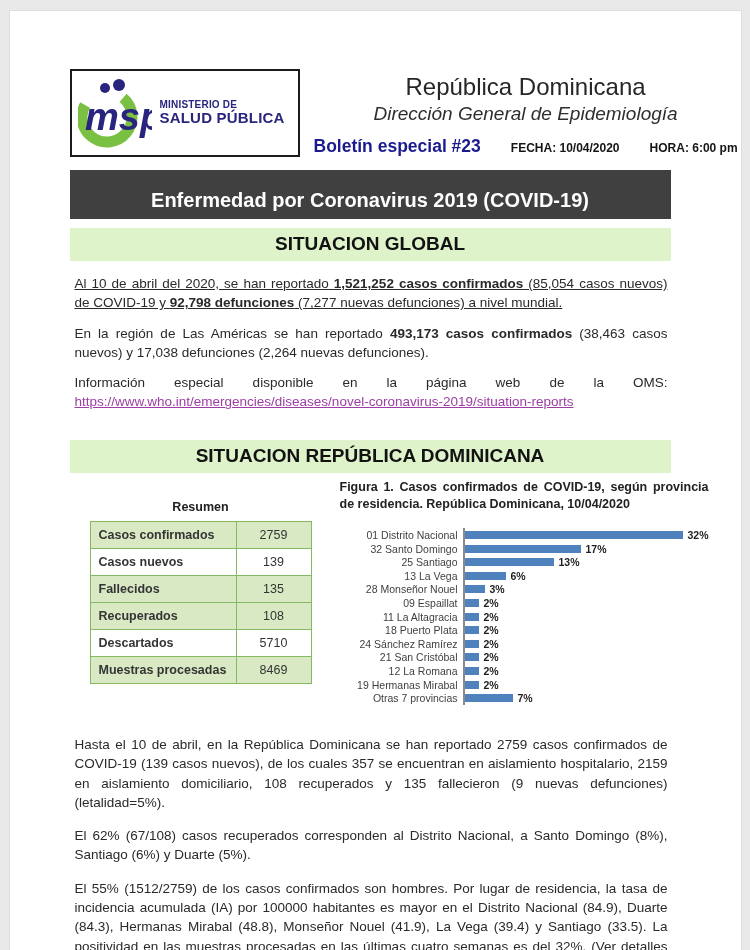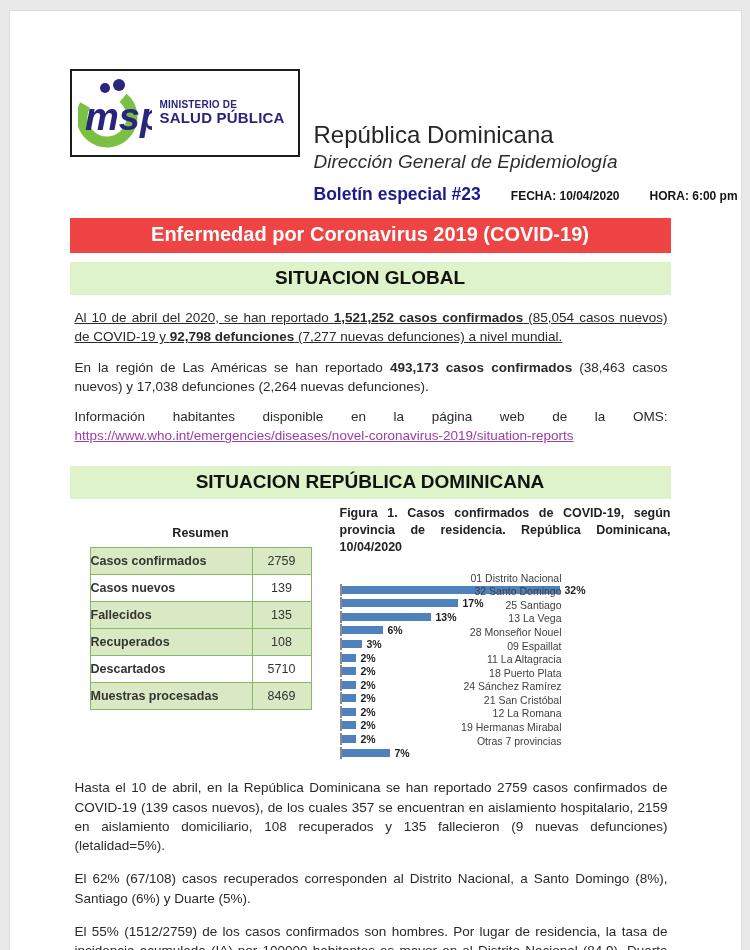--- a/index.html
+++ b/index.html
@@ -24,63 +24,63 @@
   .logo-box{
     width:230px;height:88px;flex:none;
     border:2px solid #1c1c1c;
     display:flex;align-items:center;gap:8px;
     padding:10px 6px;box-sizing:border-box;
     background:#fff;
   }
   .logo-text{color:#29247d;line-height:1.1;}
   .logo-text .l1{font-size:10px;font-weight:bold;letter-spacing:.2px;}
   .logo-text .l2{font-size:15px;font-weight:bold;letter-spacing:.2px;}
-  .header-titles{flex:1;text-align:left;padding-top:4px;margin-top:48px;}
+  .header-titles{flex:1;text-align:center;padding-top:4px;}
   .country{font-size:24px;color:#262626;}
   .department{font-size:19px;color:#2e2e2e;margin-top:2px;font-style:italic;}
   .bulletin-row{display:flex;align-items:baseline;justify-content:center;gap:30px;margin-top:11px;white-space:nowrap;}
   .bulletin{color:#1b1b8e;font-weight:bold;font-size:17.5px;}
   .meta{font-size:12px;font-weight:bold;color:#151515;}
 
   
   .covid-banner{
-    margin-top:13px;background:#ef4444;color:#ffffff;
+    margin-top:13px;background:#404040;color:#ffffff;
     text-align:center;font-weight:bold;font-size:20px;
-    padding:5px 0 7px;
+    padding:19px 0 7px;
   }
   .section-banner{
     margin-top:9px;background:#def3ca;color:#121212;
     text-align:center;font-weight:bold;font-size:19px;
     padding:5px 0 6px;
   }
-  .section-banner.rd{margin-top:20px;}
+  .section-banner.rd{margin-top:28px;}
 
   
   p.doc{
     font-size:13.5px;line-height:1.43;text-align:justify;
     margin:11px 3px 0 5px;color:#2a2a2a;
   }
   p.doc.first{margin-top:13px;text-decoration:underline;}
   a{text-decoration:underline;overflow-wrap:break-word;word-break:break-word;margin-top:12px;}
   .global-block a{color:#9b3fa3;}
 
   
   .two-col{display:flex;margin-top:6px;}
   .col-left{width:262px;flex:none;}
   .resumen-title{font-weight:bold;font-size:12.5px;text-align:center;width:222px;margin:21px 0 7px 20px;color:#222;}
   table.summary{border-collapse:collapse;margin-left:20px;width:222px;font-size:12.5px;}
-  table.summary td{border:1px solid #85b964;padding:5px 0;height:16px;}
+  table.summary td{border:1px solid #85b964;padding:5px 8px;height:16px;}
   table.summary tr.alt{background:#d8e9c3;}
   table.summary td.lab{font-weight:bold;color:#353535;}
   table.summary td.val{text-align:center;width:58px;color:#333;}
 
   .col-right{flex:1;padding-left:8px;}
   .fig-caption{font-weight:bold;font-size:12.5px;line-height:1.38;text-align:justify;color:#222;}
   .chart{margin-top:15px;}
-  .chart-row{display:flex;align-items:center;height:13.6px;flex-direction:column;}
+  .chart-row{display:flex;align-items:center;height:13.6px;}
   .chart-label{width:118px;flex:none;text-align:right;font-size:10.5px;color:#3f3f3f;padding-right:5px;white-space:nowrap;}
   .chart-bar-area{flex:1;align-self:stretch;border-left:2px solid #8a8a8a;display:flex;align-items:center;}
   .chart-bar{height:8px;background:#4f81bd;flex:none;}
   .chart-value{font-size:10.5px;font-weight:bold;color:#1e1e1e;margin-left:5px;}
 
   .rd-paragraphs p.doc:first-child{margin-top:30px;}
   .rd-paragraphs p.doc{margin-top:14px;}
 </style>
 </head>
 <body>
@@ -110,21 +110,21 @@
       </div>
     </div>
   </div>
 
   <div class="covid-banner">Enfermedad por Coronavirus 2019 (COVID-19)</div>
 
   <div class="global-block">
     <div class="section-banner">SITUACION GLOBAL</div>
     <p class="doc first"><span>Al 10 de abril del 2020, se han reportado </span><span style="font-weight: bold;">1,521,252 casos confirmados</span><span> (85,054 casos nuevos) de COVID-19 y </span><span style="font-weight: bold;">92,798 defunciones</span><span> (7,277 nuevas defunciones) a nivel mundial.</span></p>
     <p class="doc"><span>En la región de Las Américas se han reportado </span><span style="font-weight: bold;">493,173 casos confirmados</span><span> (38,463 casos nuevos) y </span><span style="font-weight: normal;">17,038 defunciones</span><span> (2,264 nuevas defunciones).</span></p>
-    <p class="doc"><span>Información habitantes disponible en la página web de la OMS: </span><a href="#">https://www.who.int/emergencies/diseases/novel-coronavirus-2019/situation-reports</a></p>
+    <p class="doc"><span>Información especial disponible en la página web de la OMS: </span><a href="#">https://www.who.int/emergencies/diseases/novel-coronavirus-2019/situation-reports</a></p>
   </div>
 
   <div>
     <div class="section-banner rd">SITUACION REPÚBLICA DOMINICANA</div>
 
     <div class="two-col">
       <div class="col-left">
         <div class="resumen-title">Resumen</div>
         <table class="summary">
           <tbody>

